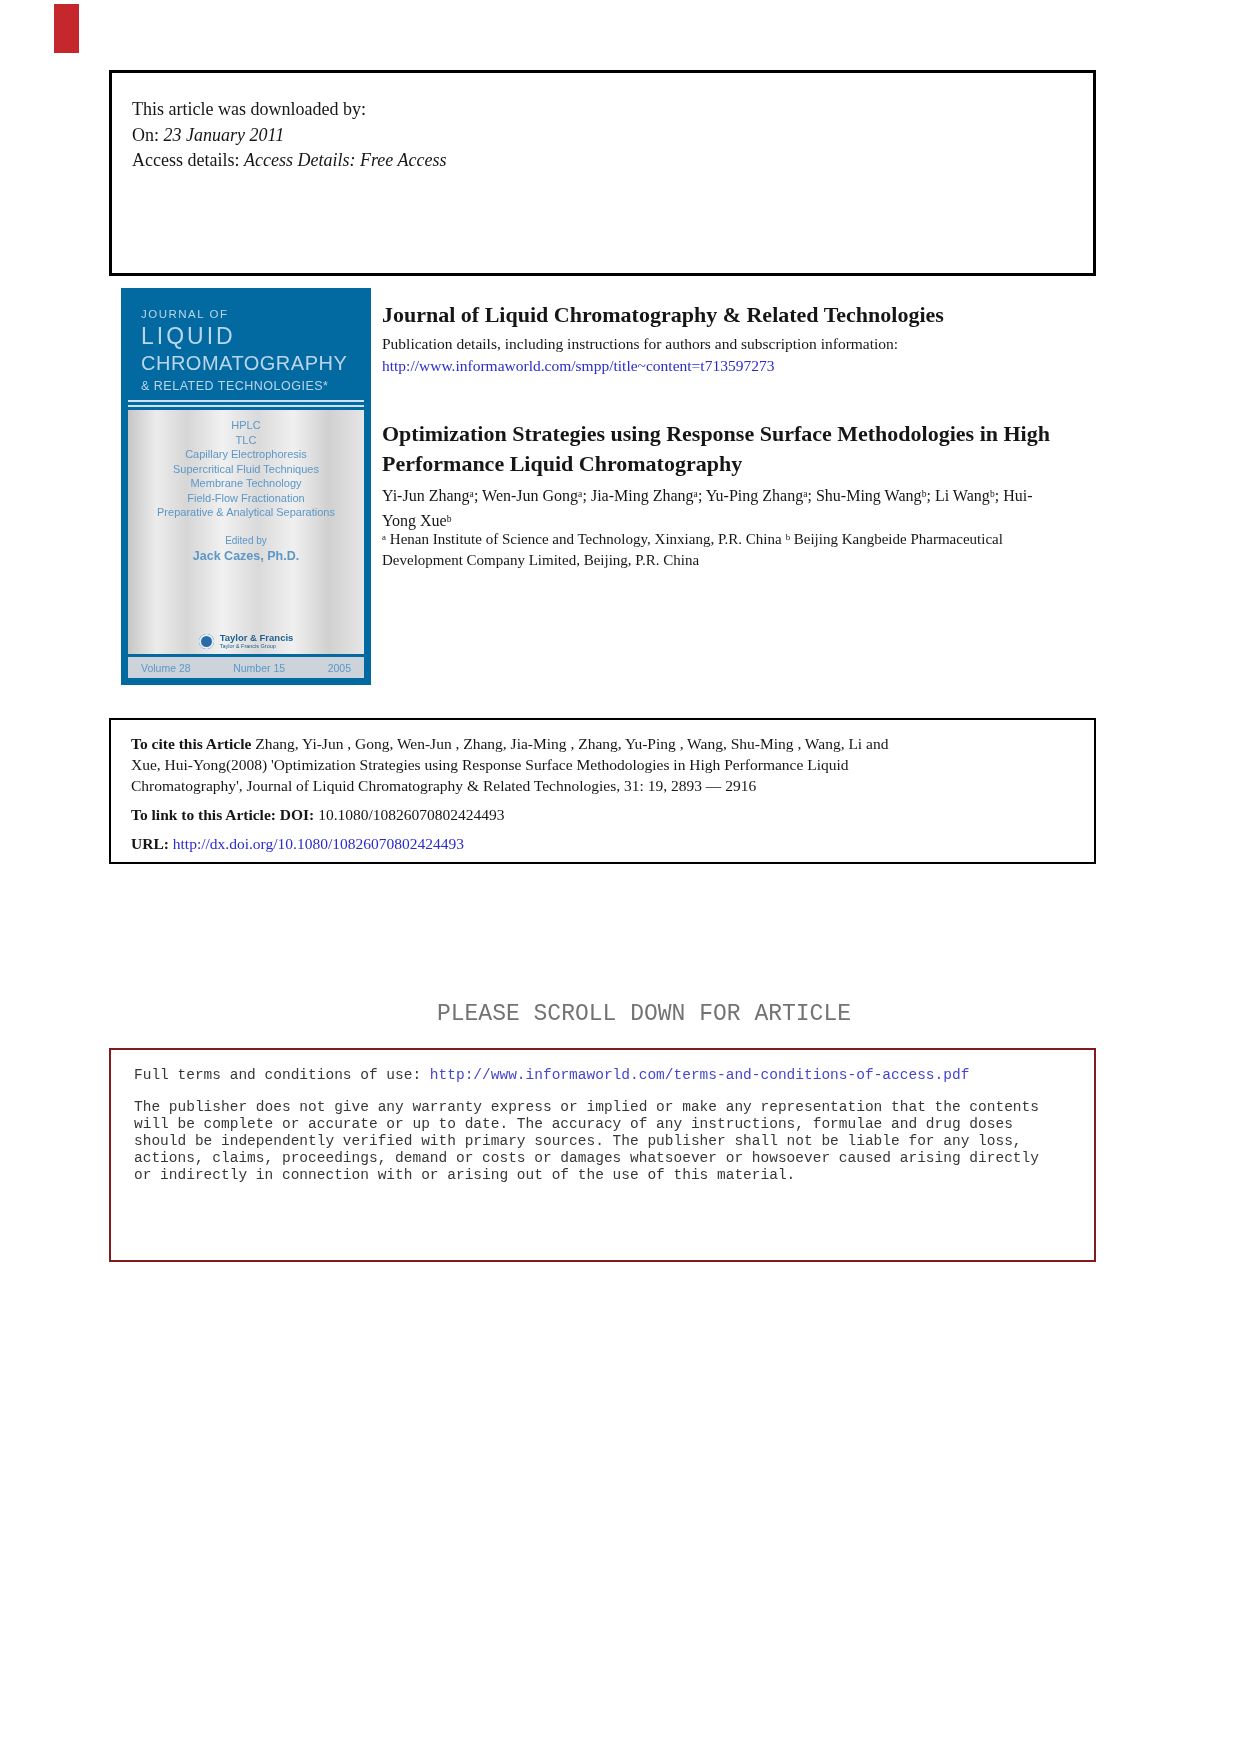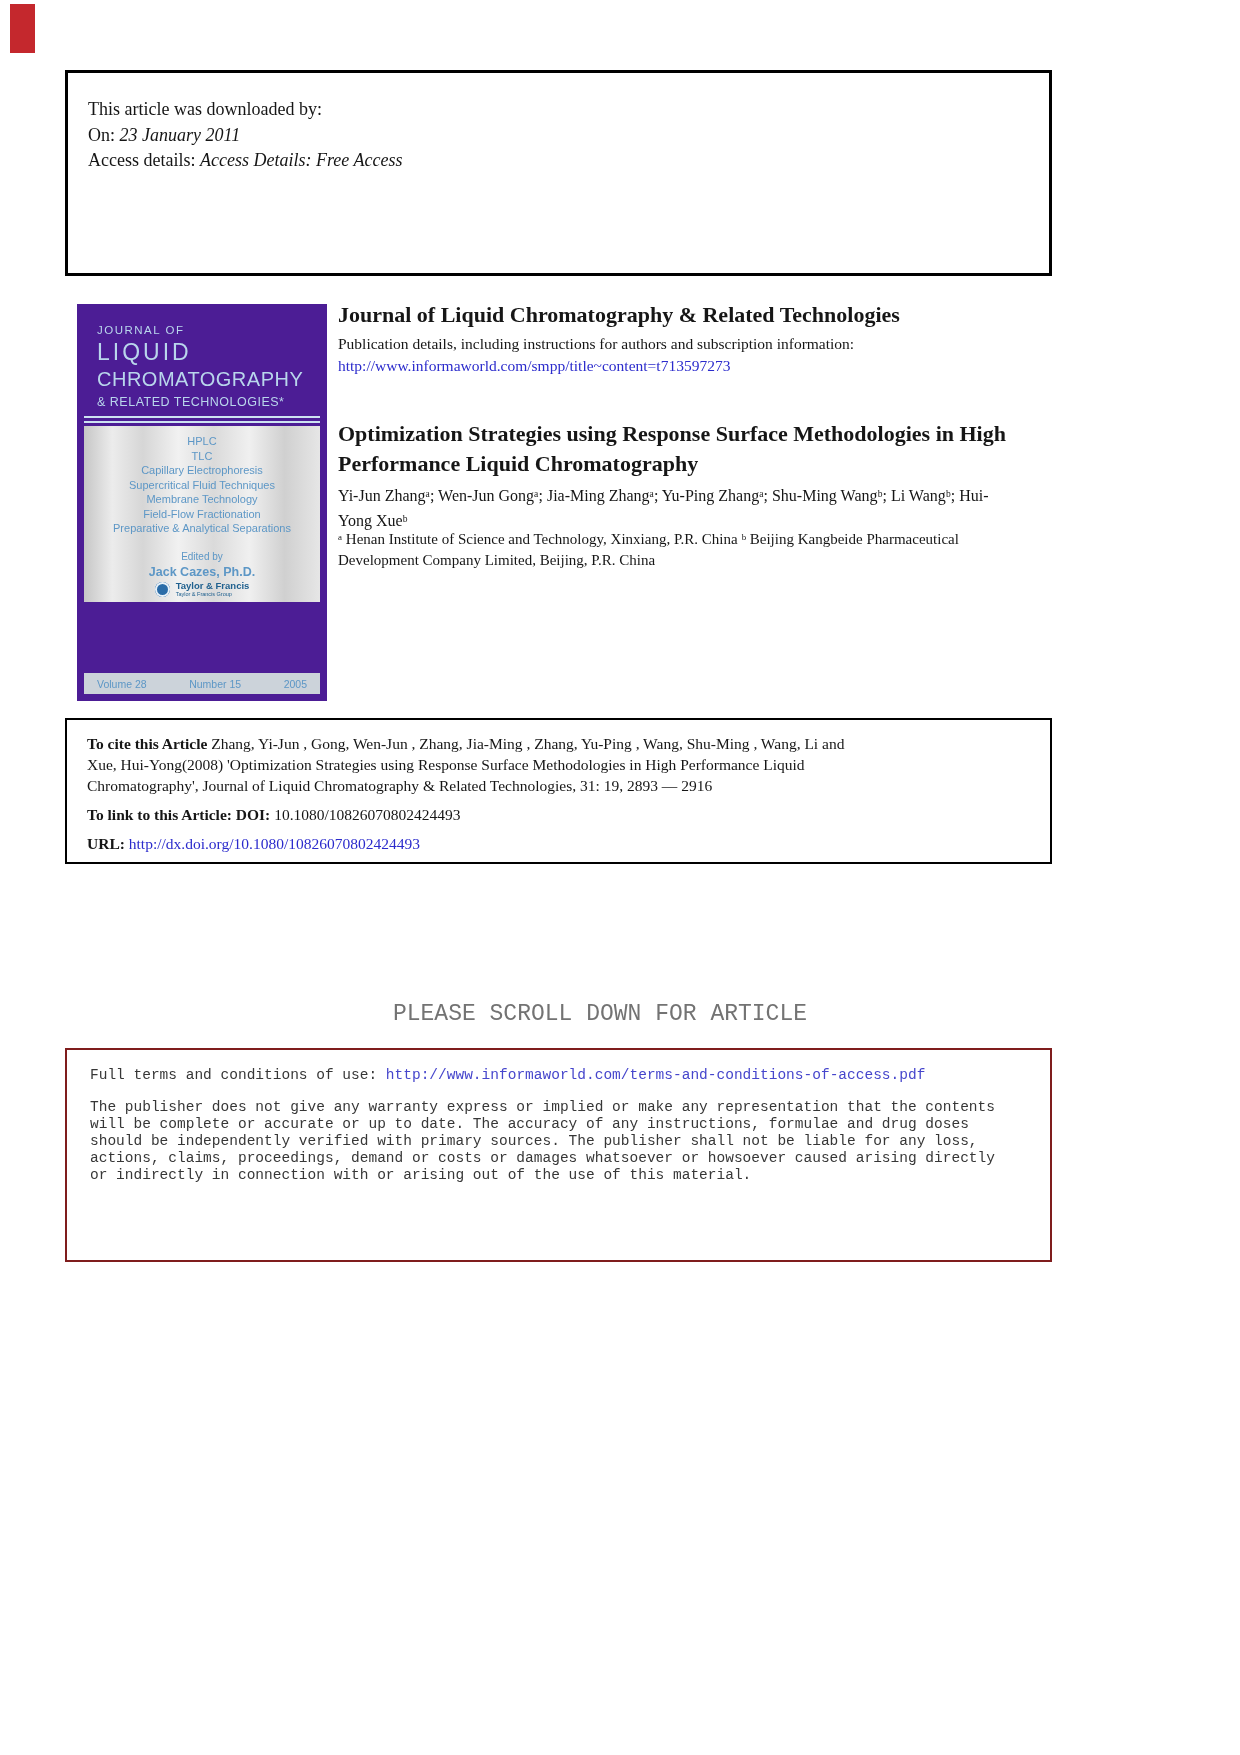--- a/index.html
+++ b/index.html
@@ -1,45 +1,45 @@
 <!DOCTYPE html>
 <html><head>
 <meta charset="utf-8">
 <style>
   html,body{margin:0;padding:0;}
   body{
     width:1240px;height:1755px;background:#ffffff;position:relative;
     font-family:"Liberation Serif","DejaVu Serif",serif;color:#161616;
     overflow:hidden;
   }
-  .abs{position:absolute;}
+  .abs{position:absolute;margin-left:44px;}
 
   
   #red-mark{left:10px;top:4px;width:25px;height:49px;background:#c4282d;}
 
   
   #download-box{
     left:65px;top:70px;width:987px;height:206px;box-sizing:border-box;
     border:3px solid #000;padding:24px 20px 0 20px;
     font-size:18px;line-height:25.5px;
   }
   .it{font-style:italic;text-align:right;}
   .preline{white-space:pre-line;}
 
   
-  #cover{left:77px;top:304px;width:250px;height:397px;background:#4c1d95;}
+  #cover{left:77px;top:288px;width:250px;height:397px;background:#0369a1;}
   #cover .mast{padding:20px 0 0 20px;color:#b9d6ec;font-family:"Liberation Sans","DejaVu Sans",sans-serif;}
   #cover .m1{font-size:11.5px;letter-spacing:1.5px;}
   #cover .m2{font-size:23px;letter-spacing:3px;margin-top:3px;}
   #cover .m3{font-size:20px;letter-spacing:0.5px;margin-top:2px;}
   #cover .m4{font-size:12.5px;letter-spacing:0.5px;margin-top:4px;}
   #cover-rule{position:absolute;top:112px;left:7px;width:236px;height:3px;
     border-top:2px solid #cde2f2;border-bottom:2px solid #cde2f2;}
   #cover-photo{
-    position:absolute;top:122px;left:7px;width:236px;height:176px;
+    position:absolute;top:122px;left:7px;width:236px;height:244px;
     background:linear-gradient(90deg,#c6c6c6,#ececec 12%,#d6d6d6 25%,#f1f1f1 40%,#dadada 55%,#f0f0f0 70%,#d0d0d0 85%,#e6e6e6);
     text-align:center;font-family:"Liberation Sans","DejaVu Sans",sans-serif;color:#5d97c6;
   }
   #cover-photo .topics{padding-top:8px;font-size:11px;line-height:14.5px;}
   #cover-photo .edited{margin-top:15px;font-size:10px;}
   #cover-photo .editor{margin-top:3px;font-size:12.5px;font-weight:bold;}
   #cover-logo{position:absolute;left:0;bottom:5px;width:100%;display:flex;justify-content:center;align-items:center;gap:6px;}
   .logo-circle{width:15px;height:15px;border-radius:50%;background:#2a6ca8;box-shadow:inset 0 0 0 2px #e8f1f8, inset 0 0 0 4px #2a6ca8;}
   .logo-words{text-align:left;color:#21618f;}
   .logo-words .lw1{font-size:9.5px;font-weight:bold;line-height:10px;}

